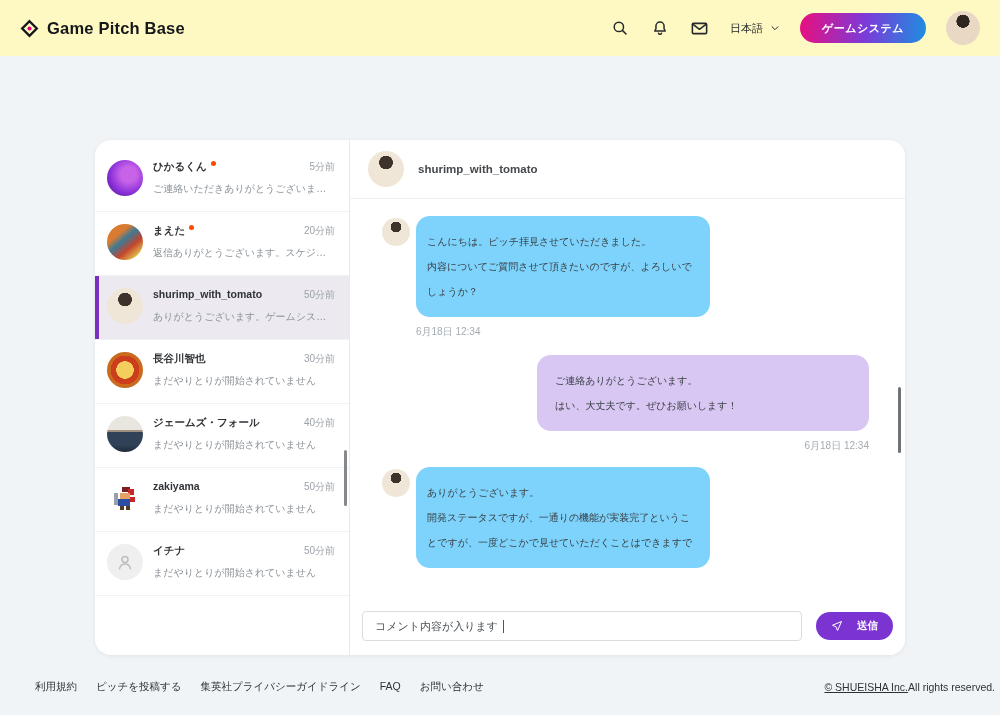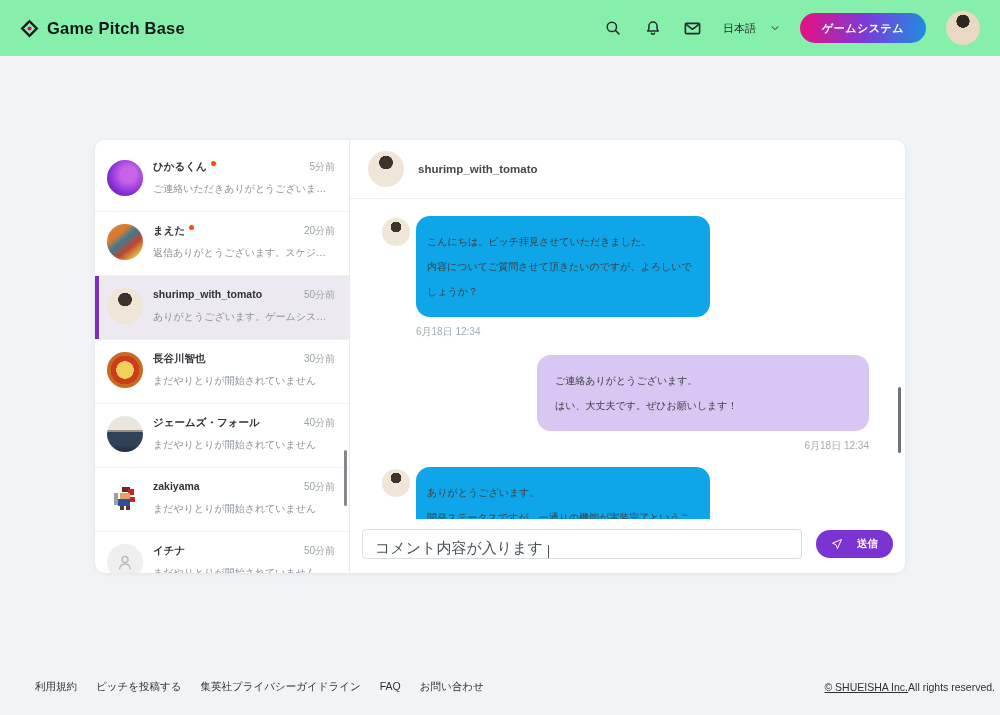--- a/index.html
+++ b/index.html
@@ -8,50 +8,50 @@
     position:relative;
     background:#F1F4F6;
     font-family:"Liberation Sans","DejaVu Sans",sans-serif;
     color:#333;
     overflow:hidden;
   }
 
   
   .topbar {
     position:absolute; top:0; left:0; width:1000px; height:56px;
-    background:#86efac;
+    background:#fef9c3;
     display:flex; align-items:center;
     padding:0 20px;
   }
   .logo { display:flex; align-items:center; gap:8px; cursor:pointer; }
   .logo-text { font-size:16.5px; font-weight:800; letter-spacing:0.2px; color:#15181B; }
   .topbar-right { margin-left:auto; display:flex; align-items:center; gap:20px; }
   .icon-btn { width:20px; height:20px; display:flex; align-items:center; justify-content:center; cursor:pointer; }
-  .lang { display:flex; align-items:center; gap:14px; font-size:11px; color:#24282C; cursor:pointer; }
+  .lang { display:flex; align-items:center; gap:7px; font-size:11px; color:#24282C; cursor:pointer; }
   .pitch-btn {
     height:30px; padding:0 22px; border:none; border-radius:15px;
     background:linear-gradient(95deg,#E90F7E 0%,#7B3BD9 52%,#1E8EE0 100%);
     color:#fff; font-size:11px; font-weight:700; letter-spacing:0.5px;
     display:flex; align-items:center; cursor:pointer;
     font-family:inherit;
   }
   .avatar { border-radius:50%; flex-shrink:0; }
   .av-user   { background:radial-gradient(circle at 50% 30%,#2E2620 0 22%,#E9D9C4 23%); }
   .av-hikaru { background:radial-gradient(circle at 60% 40%,#C863E8 0 25%,#8B31D9 60%,#4C1580); }
   .av-maeta  { background:linear-gradient(140deg,#D97B30 0 30%,#3E7A96 45%,#C2452E 65%,#E2B84A 85%); }
   .av-shurimp{ background:radial-gradient(circle at 50% 32%,#3E332B 0 22%,#EFE6D7 23%); }
   .av-hase   { background:radial-gradient(circle at 50% 50%,#F3CE5C 0 34%,#CC3E1B 35% 56%,#C96A1E 57%); }
   .av-james  { background:linear-gradient(180deg,#E9E6DF 0 38%,#9C8F80 38% 45%,#2F4258 45% 80%,#1F2C3A); }
   .av-zaki   { background:#fff; display:flex; align-items:center; justify-content:center; }
   .av-default{ background:#EFEFEF; display:flex; align-items:center; justify-content:center; }
 
   
   .card {
-    position:absolute; left:95px; top:140px; width:810px; height:433px;
-    background:#fff; border-radius:10px;
+    position:absolute; left:95px; top:140px; width:810px; height:515px;
+    background:#fff; border-radius:16px;
     box-shadow:0 1px 4px rgba(40,50,60,0.08);
     display:flex; overflow:hidden;
   }
 
   
   .chat-list { width:255px; border-right:1px solid #E8EAEC; position:relative; padding-top:8px; overflow:hidden; flex-shrink:0; }
   .chat-item {
     position:relative; height:64px; padding:12px 14px 0 12px;
     display:flex; gap:10px; cursor:pointer;
   }
@@ -74,38 +74,38 @@
   .chat-head .avatar { width:36px; height:36px; }
   .chat-head-name { font-size:11.5px; font-weight:600; color:#45494E; }
 
   .messages { flex:1; overflow:hidden; padding:17px 20px 0 32px; }
   .msg-row { display:flex; gap:6px; }
   .msg-row .avatar { width:28px; height:28px; margin-top:2px; }
   .bubble {
     font-size:10px; line-height:25px; color:#3A4045;
     white-space:pre-line; border-radius:14px; padding:13px 18px;
   }
-  .bubble.in { background:#0ea5e9; max-width:300px;padding-left:11px; }
+  .bubble.in { background:#7dd3fc; max-width:300px;padding-left:11px; }
   .bubble.out { background:#D8C6F3; width:332px; }
   .msg-ts { font-size:10px; color:#A3ACB3; margin-top:8px; }
   .msg-out-wrap { display:flex; flex-direction:column; align-items:flex-end; margin:16px 16px 14px 0; }
   .msg-in-group { display:flex; flex-direction:column; }
 
   .chat-scrollbar { position:absolute; right:4px; top:247px; width:3px; height:66px; border-radius:2px; background:#6E7control377; background:#6E7377; }
 
   
   .composer {
     position:absolute; left:0; right:0; bottom:0;
     background:#fff; padding:10px 12px 14px 12px;
     display:flex; align-items:center; gap:14px;
   }
   .comment-input {
     flex:1; height:30px; border:1px solid #D9DDE0; border-radius:4px;
-    background:#fff; display:flex; align-items:flex-end; padding:0 12px;
-    font-size:15px; color:#4A5056; cursor:text;
+    background:#fff; display:flex; align-items:center; padding:0 12px;
+    font-size:11px; color:#4A5056; cursor:text;
   }
   .caret { display:inline-block; width:1px; height:13px; background:#555; margin-left:5px; }
   .send-btn {
     height:28px; padding:0 15px; border:none; border-radius:14px;
     background:#7B34D2; color:#fff; font-size:10.5px; font-weight:600;
     display:flex; align-items:center; gap:14px; cursor:pointer;
     font-family:inherit;
   }
 
   

